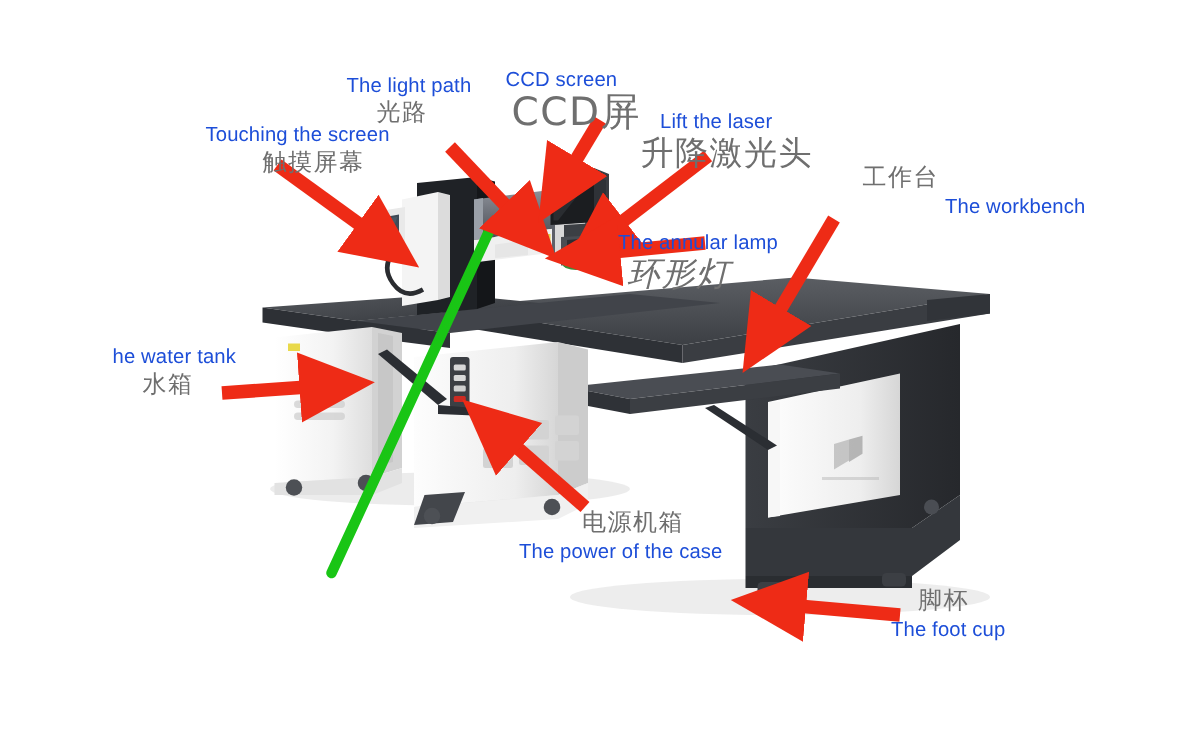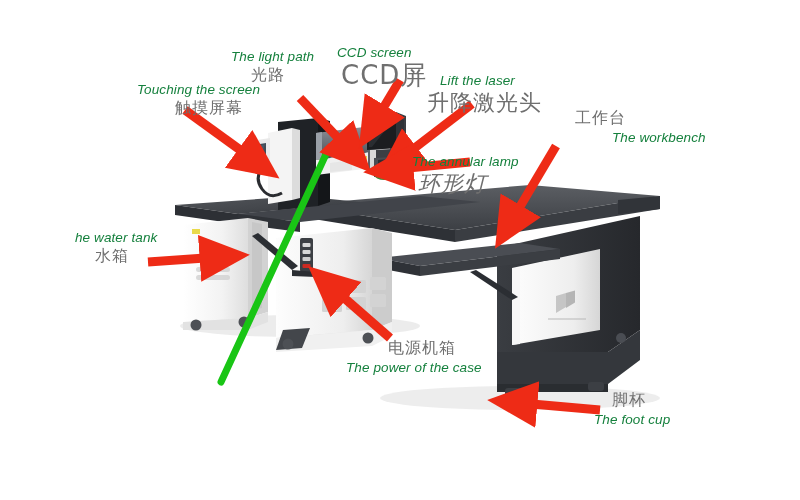--- a/index.html
+++ b/index.html
@@ -2,21 +2,21 @@
 <html><head>
 <meta charset="utf-8">
 <title>Laser Welding Machine Annotated Diagram</title>
 <style>
   html,body{margin:0;padding:0;background:#fff;}
   body{font-family:"Liberation Sans","DejaVu Sans",sans-serif;}
   #stage{position:relative;width:800px;height:500px;background:#ffffff;overflow:hidden;}
 
   
   .lbl{position:absolute;white-space:nowrap;line-height:1.05;}
-  .lbl .en{color:#15803d;font-size:13.5px;letter-spacing:.1px;font-style:italic;}
+  .lbl .en{color:#1d4ed8;font-size:13.5px;letter-spacing:.1px;}
   .lbl .cn{color:#6f6f6f;font-family:"DejaVu Sans","Liberation Sans",sans-serif;font-size:16px;letter-spacing:1px;}
   .lbl .cn.sm{font-size:22px;}
 
   svg.art{position:absolute;left:0;top:0;width:800px;height:500px;overflow:visible;}
 </style>
 </head>
 <body>
 
 <div id="stage">
 
@@ -253,21 +253,21 @@
     <div class="cn sm" style="margin-top:3px;margin-left:-13px;">升降激光头</div>
   </div>
 
   <div class="lbl" style="left:412px;top:142px;margin-top:13px;">
     <div class="en">The annular lamp</div>
     <div class="cn sm" style="margin-top:3px;margin-left:6px;font-style:italic;">环形灯</div>
   </div>
 
   <div class="lbl" style="left:578px;top:110px;">
     <div class="cn" style="margin-left:-3px;">工作台</div>
-    <div class="en" style="margin-top:4px;margin-left:34px;">The workbench</div>
+    <div class="en" style="margin-top:4px;margin-left:52px;">The workbench</div>
   </div>
 
   <div class="lbl" style="left:75px;top:231px;">
     <div class="en">he water tank</div>
     <div class="cn" style="margin-top:3px;margin-left:20px;">水箱</div>
   </div>
 
   <div class="lbl" style="left:346px;top:340px;">
     <div class="cn" style="margin-left:42px;">电源机箱</div>
     <div class="en" style="margin-top:4px;">The power of the case</div>

